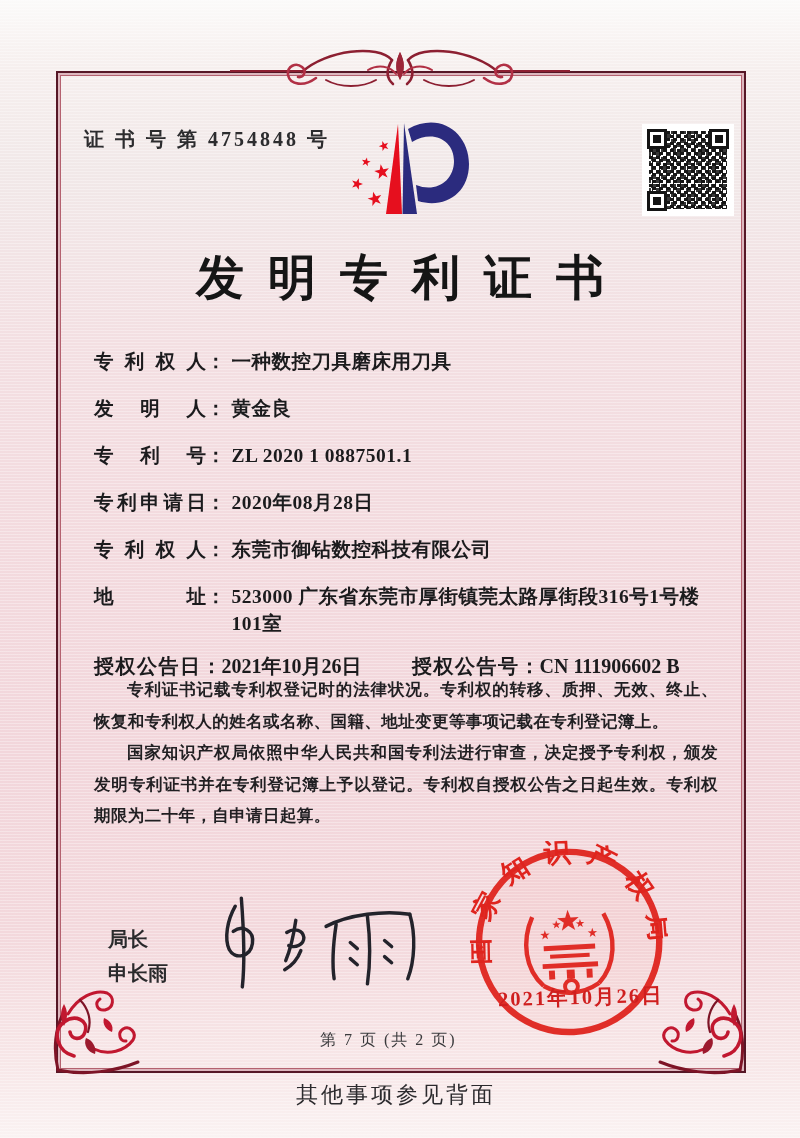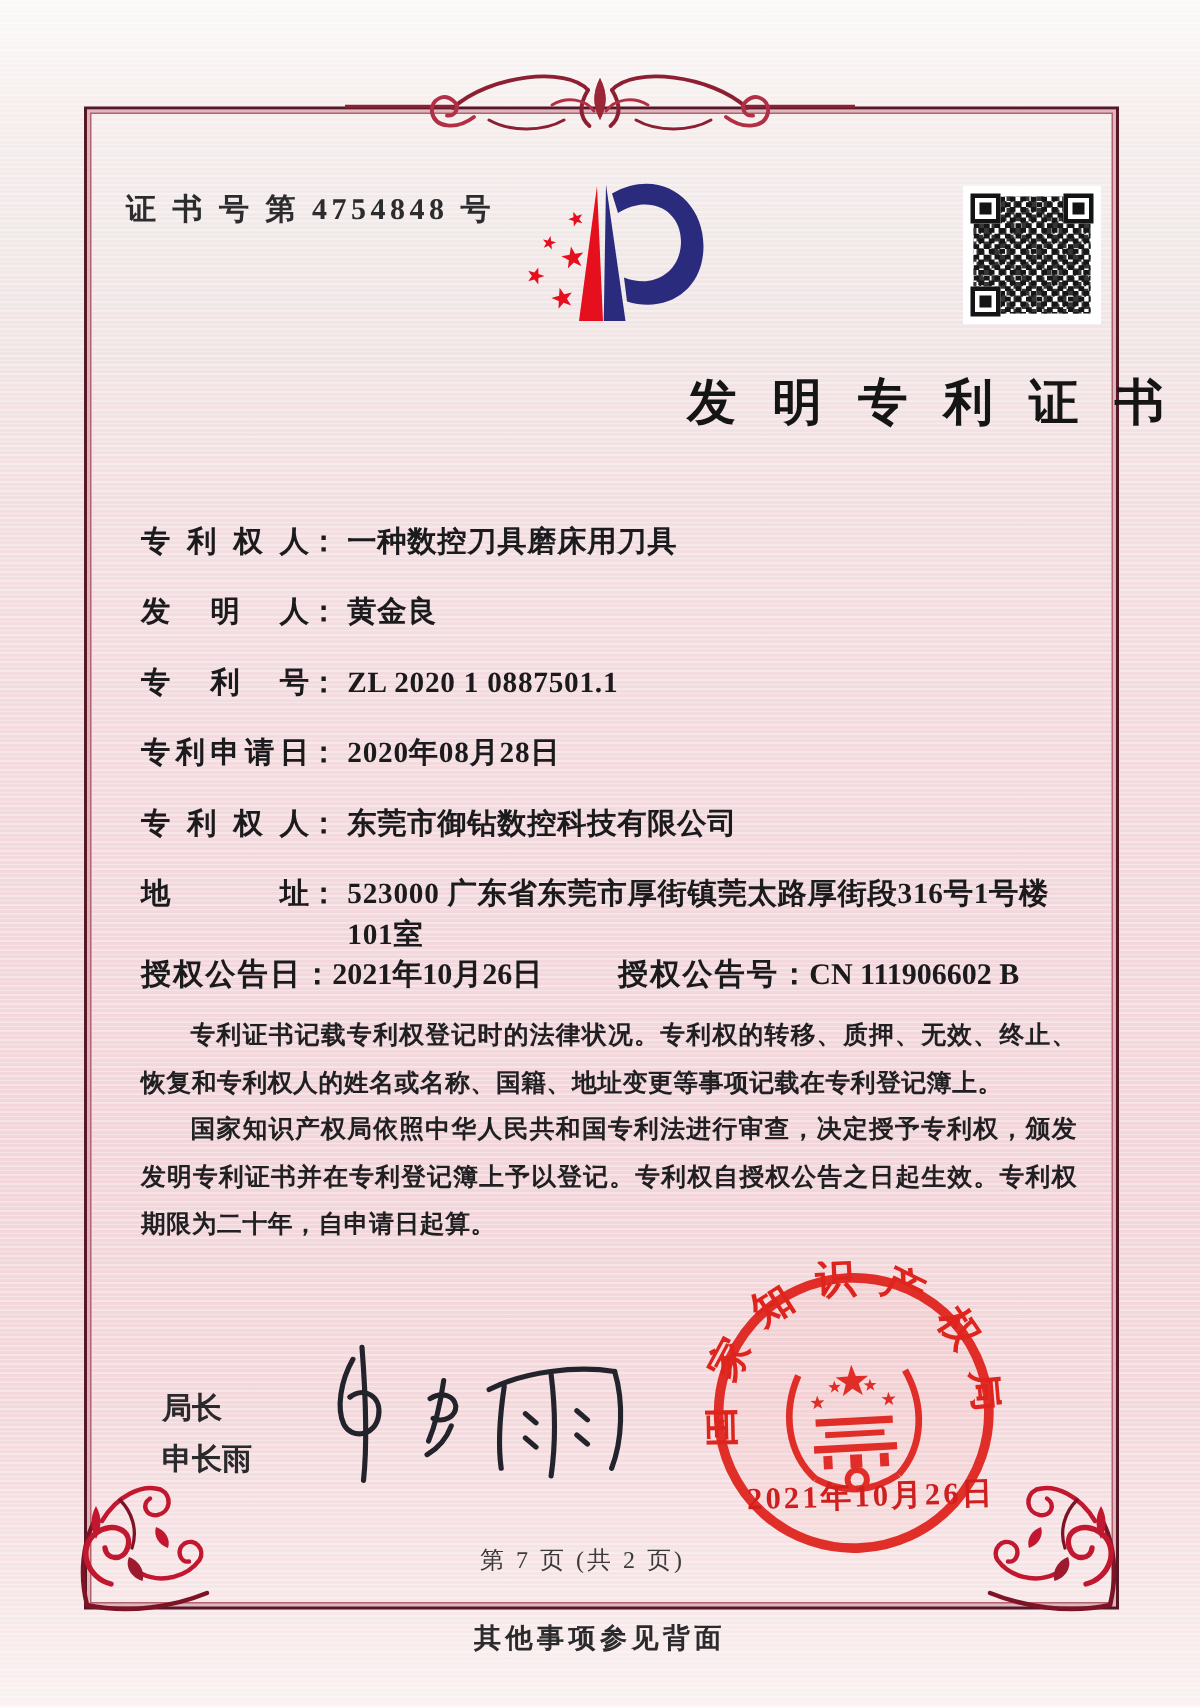--- a/index.html
+++ b/index.html
@@ -28,27 +28,27 @@
   .qr-inner{
     position:absolute;left:7px;top:7px;width:78px;height:78px;
     background:
       repeating-conic-gradient(#161616 0% 25%, transparent 0% 50%) 0 0 / 7px 7px,
       repeating-conic-gradient(rgba(20,20,20,.85) 0% 25%, transparent 0% 50%) 2px 3px / 10px 9px;
   }
   .finder{position:absolute;width:20px;height:20px;border:3.5px solid #141414;background:#fff;box-sizing:border-box;}
   .finder::after{content:"";position:absolute;inset:3px;background:#141414;}
   .finder.tl{left:-2px;top:-2px;} .finder.tr{right:-2px;top:-2px;} .finder.bl{left:-2px;bottom:-2px;}
   .title{
-    position:absolute;left:0;right:0;top:246px;text-align:right;
-    font-size:33px;font-weight:bold;color:#151515;
+    position:absolute;left:0;right:0;top:246px;text-align:center;
+    font-size:48px;font-weight:bold;color:#151515;
     letter-spacing:24px;text-indent:24px;white-space:nowrap;
   }
   .fields{position:absolute;left:94px;top:348px;width:622px;color:#1b1b1d;}
   .frow{display:flex;align-items:flex-start;line-height:27px;margin-bottom:20px;font-size:19.5px;font-weight:bold;}
-  .frow.addr{margin-bottom:0;}
+  .frow.addr{margin-bottom:16px;}
   .flabel{display:inline-block;width:112px;text-align:justify;text-align-last:justify;flex:none;}
   .fcolon{flex:none;margin-right:6px;}
   .fvalue{flex:1;letter-spacing:.5px;}
   .grantrow{display:flex;font-size:20px;font-weight:bold;line-height:27px;}
   .grantcell{white-space:nowrap;}
   .grantcell.g1{width:318px;flex:none;}
   .glabel{letter-spacing:1.5px;}
   .paras{
     position:absolute;left:94px;top:674px;width:624px;
     font-size:16.5px;font-weight:bold;color:#201f22;line-height:31.5px;
@@ -57,21 +57,21 @@
   .para{text-indent:2em;margin:0;}
   .officer{position:absolute;left:108px;top:922px;font-size:20px;font-weight:bold;color:#2a2a2c;line-height:34px;}
   .sig{position:absolute;left:203px;top:886px;width:232px;height:106px;}
   .sealwrap{position:absolute;left:470px;top:840px;width:198px;height:198px;transform:rotate(-3deg);}
   .sealdate{
     position:absolute;left:498px;top:983px;z-index:3;
     font-size:20.5px;font-weight:bold;color:#cf1f1f;letter-spacing:2px;white-space:nowrap;
     transform:rotate(-1.5deg);
   }
   .pageno{position:absolute;left:320px;top:1030px;font-size:16px;color:#3a3a3c;letter-spacing:2px;}
-  .backnote{position:absolute;left:316px;top:1080px;font-size:18px;font-weight:bold;color:#2b2a2d;letter-spacing:3px;}
+  .backnote{position:absolute;left:296px;top:1080px;font-size:22px;font-weight:normal;color:#2b2a2d;letter-spacing:3px;}
   .ornament{position:absolute;left:230px;top:40px;width:340px;height:58px;}
   .cornerL{position:absolute;left:34px;top:970px;width:114px;height:112px;}
   .cornerR{position:absolute;left:650px;top:970px;width:114px;height:112px;}
 </style>
 </head>
 <body>
 
 <div class="page">
 
   <div class="frame"></div>

